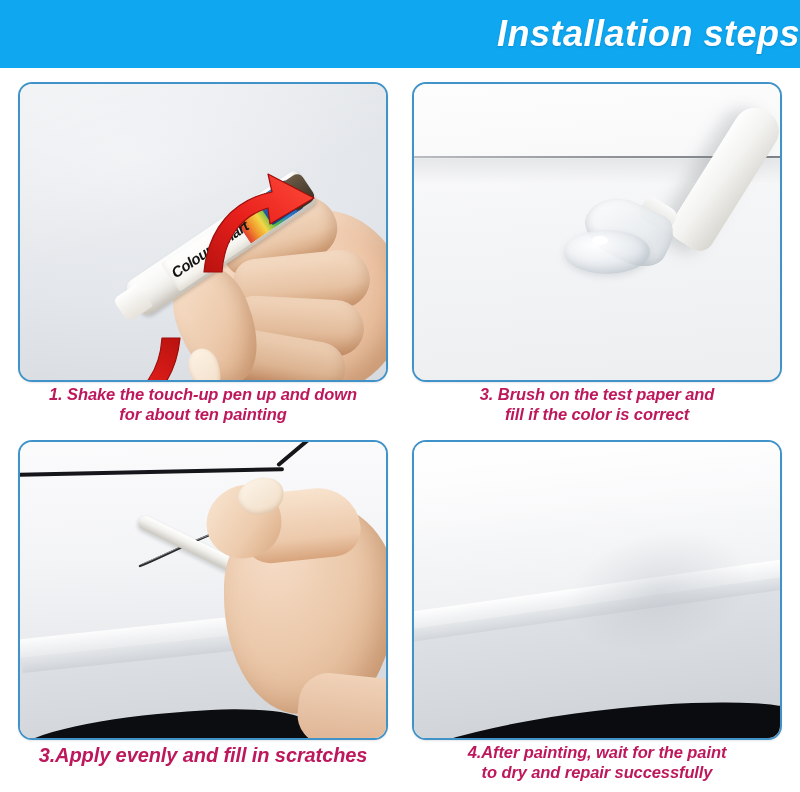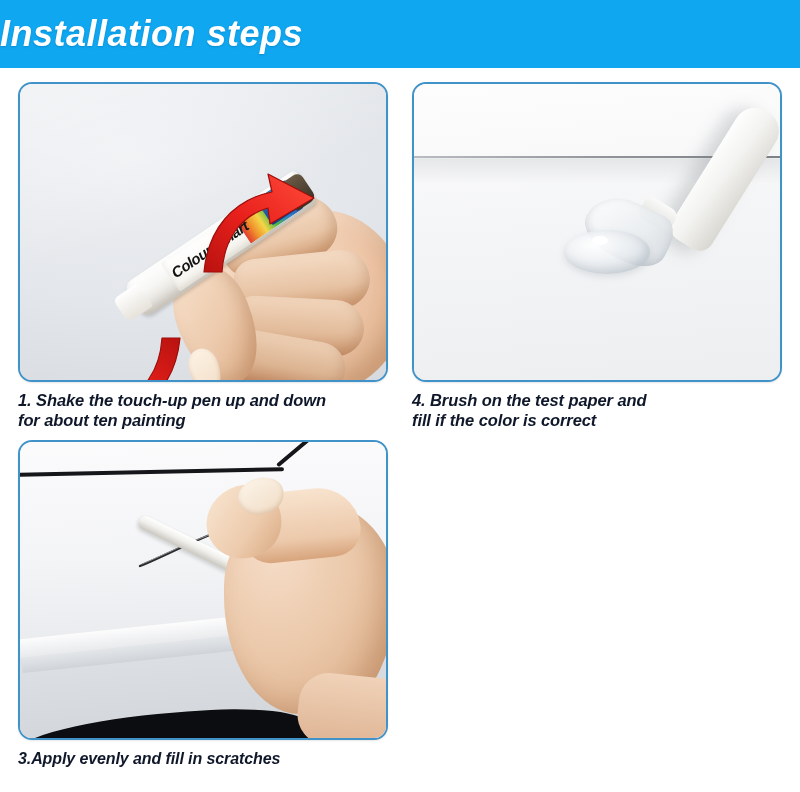--- a/index.html
+++ b/index.html
@@ -8,21 +8,21 @@
     background:#ffffff;
     font-family:"Liberation Sans",sans-serif;
     overflow:hidden;
   }
   .page{position:relative;width:800px;height:792px;}
 
   
   .banner{
     position:absolute;left:0;top:0;width:800px;height:68px;
     background:#0FA7F0;
-    display:flex;align-items:center;justify-content:flex-start;
+    display:flex;align-items:center;justify-content:flex-end;
   }
   .banner-title{
     color:#ffffff;
     font-size:36px;
     font-weight:bold;
     font-style:italic;
     letter-spacing:.5px;
     text-shadow:0 1px 2px rgba(0,60,110,.25);
     font-family:"Liberation Sans",sans-serif;
   }
@@ -43,32 +43,32 @@
     border:2px solid #3F93C9;
     border-radius:14px;
     box-sizing:border-box;
     overflow:hidden;
     box-shadow:0 1px 2px rgba(0,0,0,.10);
     background:#f2f3f5;
   }
 
   .caption{
     width:370px;
-    margin-top:9px;
-    text-align:left;
+    margin-top:3px;
+    text-align:center;
     font-size:16.5px;
     font-weight:bold;
     font-style:italic;
-    color:#0f172a;
+    color:#be185d;
     line-height:1.2;
     letter-spacing:-.1px;
     font-family:"Liberation Sans",sans-serif;
   }
   .caption .ln{display:block;}
-  .cap3{font-size:16px;}
+  .cap3{font-size:20px;}
 
   
   .p1-bg{
     position:absolute;inset:0;
     background:
       radial-gradient(ellipse 120% 90% at 30% 25%, #eef0f3 0%, #e3e6ea 55%, #d7dbe0 100%);
   }
   .p1-bg:after{
     content:"";position:absolute;inset:0;
     background:linear-gradient(160deg, rgba(255,255,255,.45) 0%, rgba(255,255,255,0) 45%);
@@ -391,21 +391,21 @@
         <div class="p2-bg"></div>
         <div class="p2-line"></div>
         <div class="p2-shadow"></div>
         <div class="brush-handle"></div>
         <div class="brush-collar"></div>
         <div class="brush-bristle"></div>
         <div class="paint-blob"></div>
         <div class="paint-hl"></div>
       </div>
       <div class="caption">
-        <span class="ln">4. Brush on the test paper and</span>
+        <span class="ln">3. Brush on the test paper and</span>
         <span class="ln">fill if the color is correct</span>
       </div>
     </div>
 
     <div class="card card-3">
       <div class="photo">
         <div class="p3-bg"></div>
         <div class="p3-lower"></div>
         <div class="p3-crease"></div>
         <div class="p3-dark"></div>
@@ -424,15 +424,29 @@
           <div class="thumb3"></div>
           <div class="nail3"></div>
           <div class="wrist3"></div>
         </div>
       </div>
       <div class="caption cap3">
         <span class="ln">3.Apply evenly and fill in scratches</span>
       </div>
     </div>
 
+    <div class="card card-4">
+      <div class="photo">
+        <div class="p4-bg"></div>
+        <div class="p4-sheen"></div>
+        <div class="p4-lower"></div>
+        <div class="p4-crease"></div>
+        <div class="p4-soft"></div>
+        <div class="p4-dark"></div>
+      </div>
+      <div class="caption">
+        <span class="ln">4.After painting, wait for the paint</span>
+        <span class="ln">to dry and repair successfully</span>
+      </div>
+    </div>
 
   </div>
 </div>
 
 </body></html>

